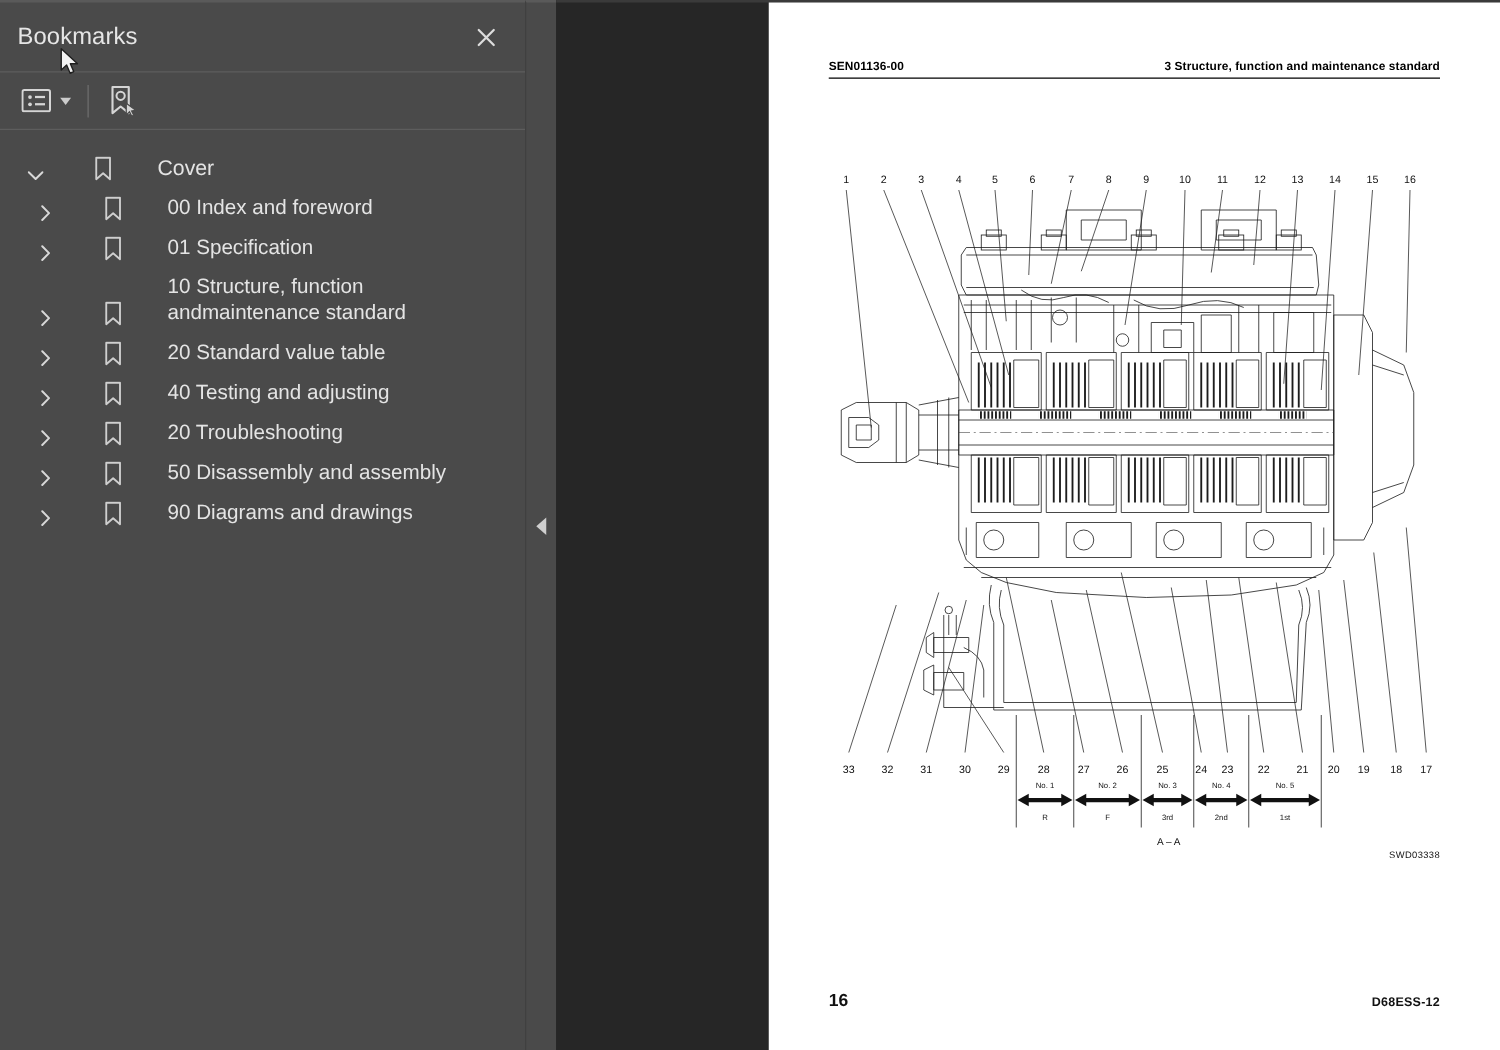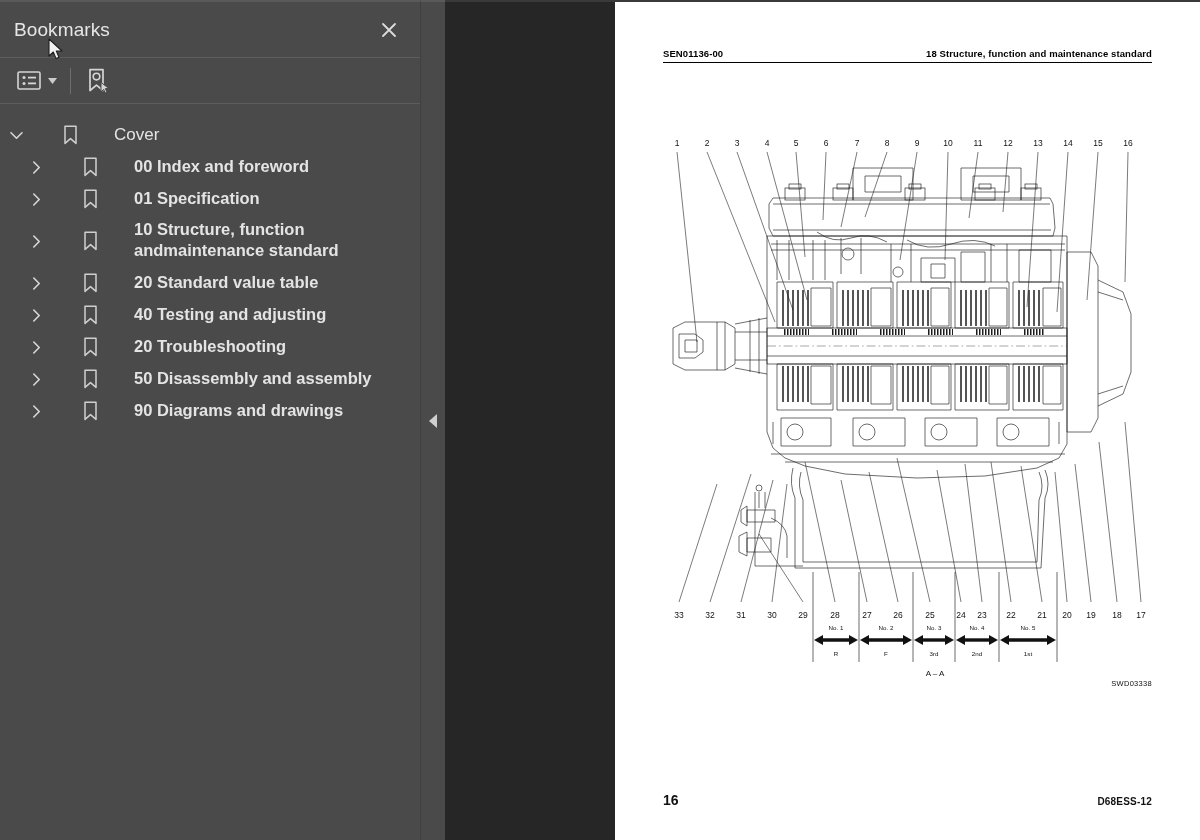--- a/index.html
+++ b/index.html
@@ -59,34 +59,34 @@
     width: 1px; height: 26px; background: #6e6e6e;
     margin: 0 12px 0 10px;
   }
   .tb-bm { width: 30px; }
 
   .sb-tree {
     flex: 1; overflow: hidden;
     padding-top: 14px;
   }
   .node {
-    display: flex; align-items: center;
-    padding: 5px 10px 5px 0;
+    display: flex; align-items: flex-end;
+    padding: 5px 10px 5px 12px;
     cursor: pointer;
     min-height: 28px;
     gap: 25px;
   }
   .node .twisty {
     width: 32px; flex: 0 0 32px;
     display: flex; align-items: center; justify-content: center;
     padding-top: 3px;
     color: #d2d2d2;
   }
   .node.lvl1 .twisty { margin-left: 0px; }
-  .node.lvl2 { padding-left: 20px; font-weight: bold; }
+  .node.lvl2 { padding-left: 20px; }
   .node .bmk {
     width: 26px; flex: 0 0 26px;
     display: flex; align-items: flex-start; justify-content: center;
     padding-top: 2px;
   }
   .node .lbl {
     color: #e4e4e4; font-size: 16.5px; line-height: 21px;
     padding-left: 6px; padding-top: 0px;
     max-width: 300px;
   }
@@ -342,21 +342,21 @@
 
   <div class="splitter">
     <span class="tri"></span>
   </div>
 
   <main class="viewer">
     <div class="page">
 
       <div class="pg-head">
         <span class="h-left">SEN01136-00</span>
-        <span class="h-right">18 Structure, function and maintenance standard</span>
+        <span class="h-right">3 Structure, function and maintenance standard</span>
       </div>
 
       <div class="figure">
         <svg viewBox="0 0 505 560" preserveAspectRatio="xMidYMid meet" aria-hidden="true">
           <defs>
             <style>
               .ln  { fill:none; stroke:#1d1d1d; stroke-width:0.65; }
               .lnt { fill:none; stroke:#3a3a3a; stroke-width:0.45; }
               .lnh { fill:none; stroke:#111; stroke-width:1.0; }
               .lead{ fill:none; stroke:#222; stroke-width:0.6; }

